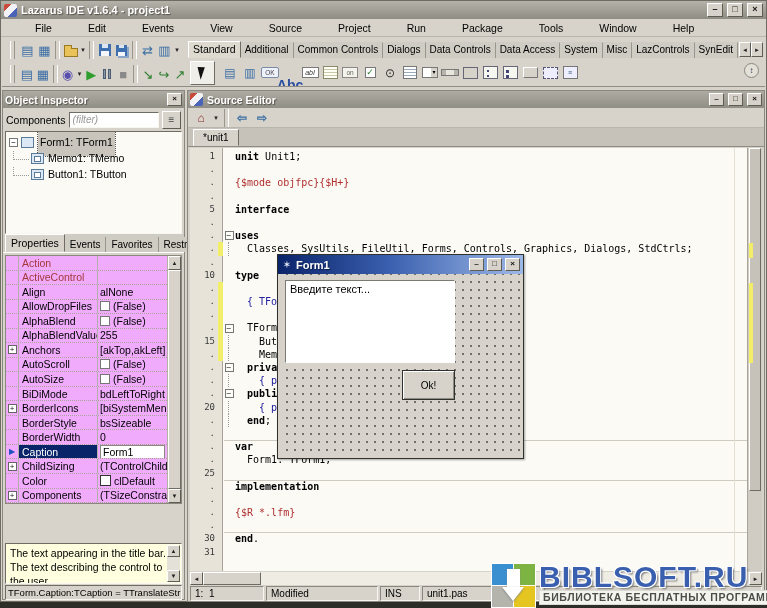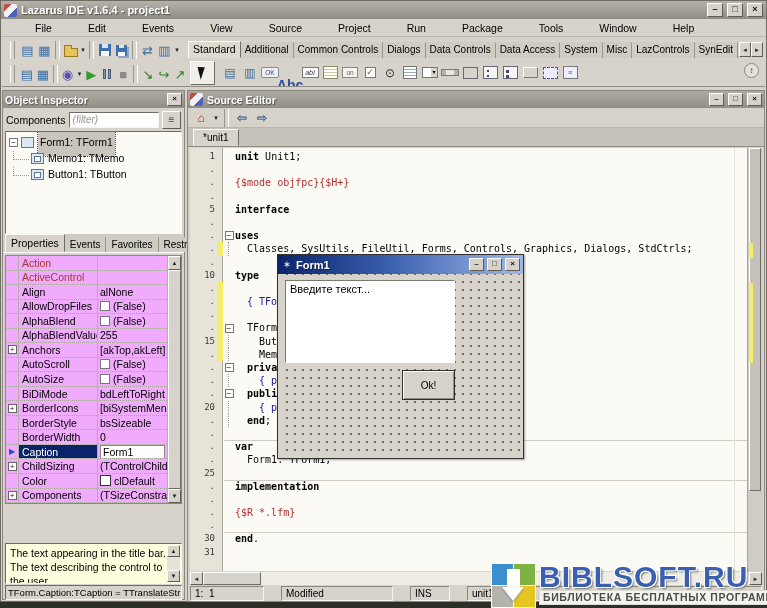--- a/index.html
+++ b/index.html
@@ -133,21 +133,21 @@
   .tk-k { font-weight:bold; }
   .tk-d { color:#b03030; }
   .tk-c { color:#2020a0; }
   .rmargin { position:absolute; left:544px; top:0; bottom:0; width:1px; background:#e3e0d5; }
   .se-vscroll { position:absolute; right:2px; top:57px; width:15px; height:423px; background:#d0ccc3; border-left:1px solid #a8a49c; }
   .se-vscroll .thumb { position:absolute; left:1px; right:1px; top:0; height:343px; background:#c6c2b9; border:1px solid; border-color:#fff #6f6c63 #6f6c63 #fff; }
   .vmark { position:absolute; left:1px; width:4px; background:#f2ee6a; }
   .se-hscroll { position:absolute; left:2px; right:2px; top:481px; height:13px; background:#efece4; display:flex; }
   .se-hscroll .scbtn { width:13px; height:13px; flex:0 0 13px; }
   .se-hscroll .thumb { width:58px; background:#d7d3ca; border:1px solid; border-color:#fff #6f6c63 #6f6c63 #fff; }
-  .se-status { position:absolute; left:2px; right:2px; top:495px; height:15px; display:flex; gap:17px; }
+  .se-status { position:absolute; left:2px; right:2px; top:495px; height:15px; display:flex; gap:2px; }
   .se-panel { border:1px solid; border-color:#8a877e #f8f6f1 #f8f6f1 #8a877e; font-size:10px; padding:1px 4px; white-space:pre; overflow:hidden; background:#d7d3ca; }
 
   
   .fd { position:absolute; left:277px; top:254px; width:247px; height:205px; background:#d7d3ca; border:1px solid #30302c; z-index:5; box-shadow:1px 1px 2px rgba(0,0,0,0.35); }
   .fd-title { height:19px; background:linear-gradient(90deg,#0a246a,#3a5fae 45%,#9db9e8); display:flex; align-items:center; gap:3px; padding:0 3px; }
   .fd-title .title { color:#fff; font-weight:bold; font-size:11px; flex:1; text-shadow:1px 1px 1px #10204a; }
   .fd-icon { width:12px; height:12px; font-size:10px; line-height:12px; color:#e8ecf8; text-align:center; }
   .fd-body { position:absolute; left:2px; right:2px; top:19px; bottom:2px; background-color:#d7d3ca; background-image:radial-gradient(#6b6b66 0.7px,transparent 0.9px); background-size:8px 8px; background-position:3px 4px; }
   .fd-memo { position:absolute; left:5px; top:6px; width:170px; height:83px; background:#fff; border:1px solid; border-color:#7a7a72 #fff #fff #7a7a72; font-size:11px; padding:2px 4px; overflow:hidden; }
   .fd-btn { position:absolute; left:122px; top:96px; width:53px; height:30px; background:#d7d3ca; border:1px solid #30302c; box-shadow:inset 1px 1px 0 #fff, inset -1px -1px 0 #8f8c84; font-size:10px; display:flex; align-items:center; justify-content:center; }

